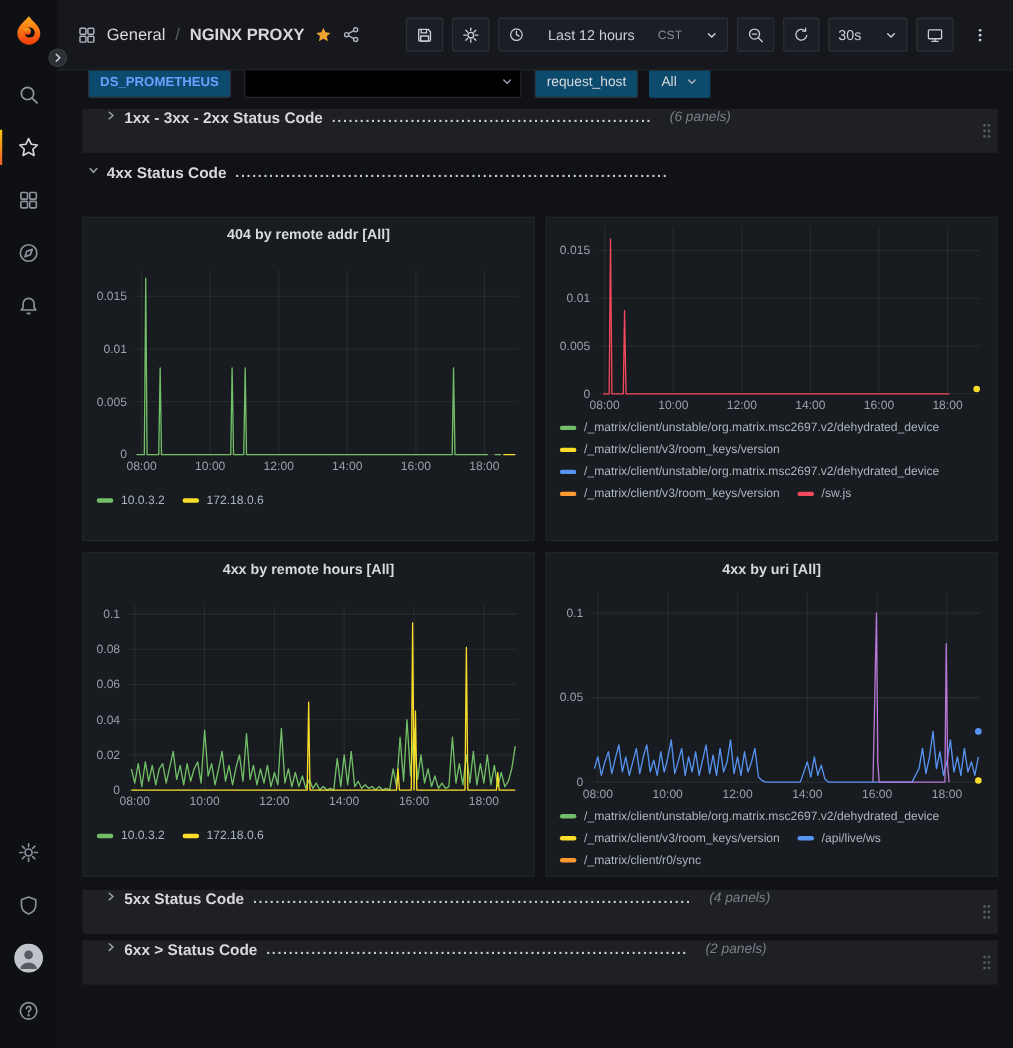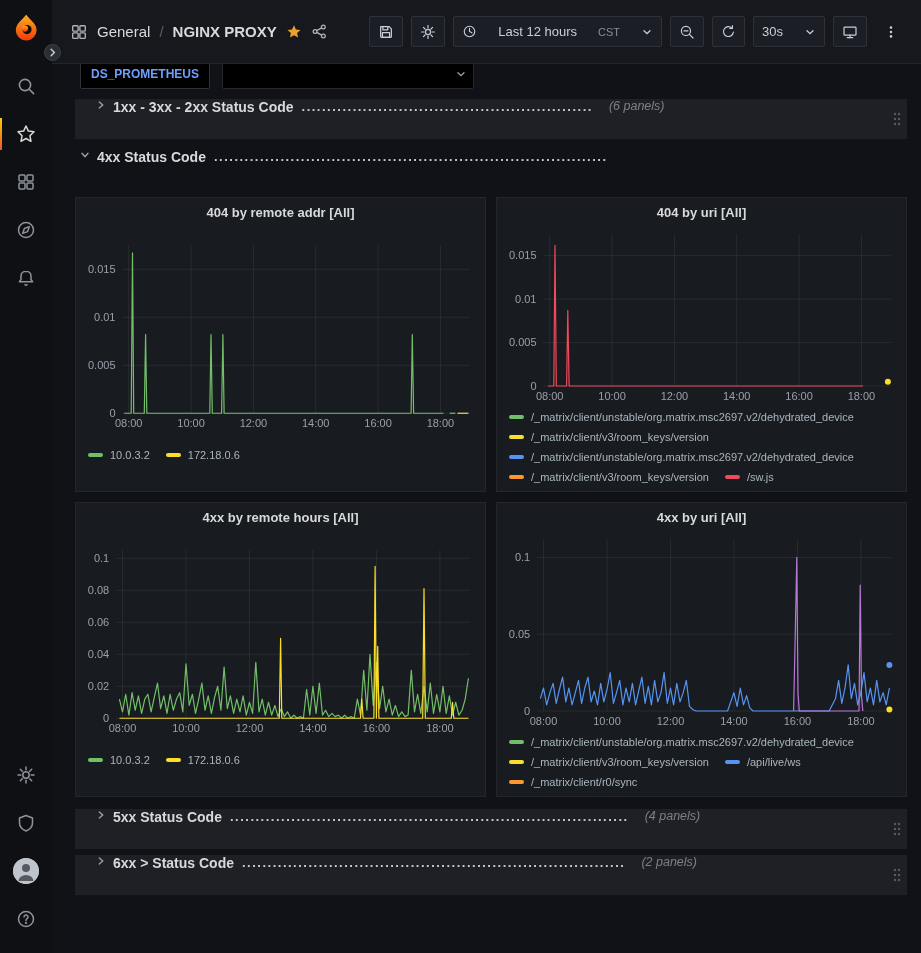--- a/index.html
+++ b/index.html
@@ -23,21 +23,21 @@
   .crumbs .sep{color:#5a5e66}
   .crumb-title{font-weight:bold}
   .tools{margin-left:auto;display:flex;align-items:center;gap:8px}
   .tool-btn{height:31px;min-width:31px;padding:0 8px;border:1px solid #2e3137;background:#1b1e24;border-radius:2px;display:inline-flex;align-items:center;justify-content:center;gap:21px;color:#c7d0d9;font-size:13px;cursor:pointer}
   .tool-btn .sub{color:#878d96;font-size:11px}
   .tool-btn.noborder{border:none;background:transparent}
   .iconbtn{color:#aeb4bc}
 
   
   .vars{position:absolute;left:52px;right:0;top:53px;height:42px;display:flex;align-items:center;gap:12px;padding:0 16px 0 28px;background:#111217}
-  .var-box{height:30px;border:1px solid #2e3137;border-radius:2px;display:flex;align-items:center;gap:8px;padding:0 10px;font-size:12.5px;background:#000000;cursor:pointer}
+  .var-box{height:30px;border:1px solid #2e3137;border-radius:2px;display:flex;align-items:center;gap:8px;padding:0 10px;font-size:12.5px;background:#0c4a6e;cursor:pointer}
   .ds-name{color:#6e9fff;font-weight:bold;font-size:12px}
   .black-select{width:252px;height:30px;background:#000;border:1px solid #26282e;border-radius:2px;display:flex;align-items:center;justify-content:flex-end;padding:0 6px;color:#9aa0ab;cursor:pointer}
   .rh-group{display:flex;align-items:center;gap:10px}
 
   
   .dash{position:absolute;left:52px;right:0;top:95px;bottom:0;padding:2px 14px 0 23px;overflow:hidden}
   .row-strip,.row-head{height:40px;display:flex;align-items:flex-start;gap:6px;padding:0 20px;position:relative;cursor:pointer}
   .row-strip{background:#1e2025;margin:2px 0 6px}
   .row-head{margin:10px 0 8px;padding-left:4px}
   .row-title{font-weight:bold;font-size:14px;color:#d8d9da;white-space:nowrap}
@@ -247,20 +247,31 @@
 
   <div class="vars">
     <div class="var-box">
       <span class="ds-name">DS_PROMETHEUS</span>
     </div>
     <div class="black-select">
       <span></span>
       <svg class="ic" width="12" height="12" viewBox="0 0 14 14" fill="none" stroke="currentColor" stroke-width="1.5" stroke-linecap="round">
           <polyline points="3.5 5.5, 7 9, 10.5 5.5"></polyline>
         </svg>
+    </div>
+    <div class="rh-group">
+      <div class="var-box">
+        <span>request_host</span>
+      </div>
+      <div class="var-box" style="border-color:transparent">
+        <span>All</span>
+        <svg class="ic iconbtn" width="12" height="12" viewBox="0 0 14 14" fill="none" stroke="currentColor" stroke-width="1.5" stroke-linecap="round">
+            <polyline points="3.5 5.5, 7 9, 10.5 5.5"></polyline>
+          </svg>
+      </div>
     </div>
   </div>
 
   <main class="dash">
 
     <div class="row-strip">
       <svg class="ic chev" width="12" height="12" viewBox="0 0 14 14" fill="none" stroke="currentColor" stroke-width="1.6" stroke-linecap="round">
           <polyline points="5 3.5, 9 7, 5 10.5"></polyline>
         </svg>
       <span class="row-title">1xx - 3xx - 2xx Status Code</span>
@@ -319,21 +330,20 @@
               <span>10.0.3.2</span>
             </div>
             <div class="legend-item">
               <span class="swatch" style="background: rgb(250, 222, 42);"></span>
               <span>172.18.0.6</span>
             </div>
           </div>
       </div>
 
       <div class="panel fix180">
-        <div class="panel-title">404 by uri [All]</div>
         <svg class="chart" viewBox="0 0 403 180">
             <line class="grid" x1="49.7" x2="49.7" y1="160" y2="8"></line>
             <text class="tick" x="49.7" y="174" text-anchor="middle">08:00</text>
             <line class="grid" x1="112.1" x2="112.1" y1="160" y2="8"></line>
             <text class="tick" x="112.1" y="174" text-anchor="middle">10:00</text>
             <line class="grid" x1="174.4" x2="174.4" y1="160" y2="8"></line>
             <text class="tick" x="174.4" y="174" text-anchor="middle">12:00</text>
             <line class="grid" x1="236.7" x2="236.7" y1="160" y2="8"></line>
             <text class="tick" x="236.7" y="174" text-anchor="middle">14:00</text>
             <line class="grid" x1="299.1" x2="299.1" y1="160" y2="8"></line>

